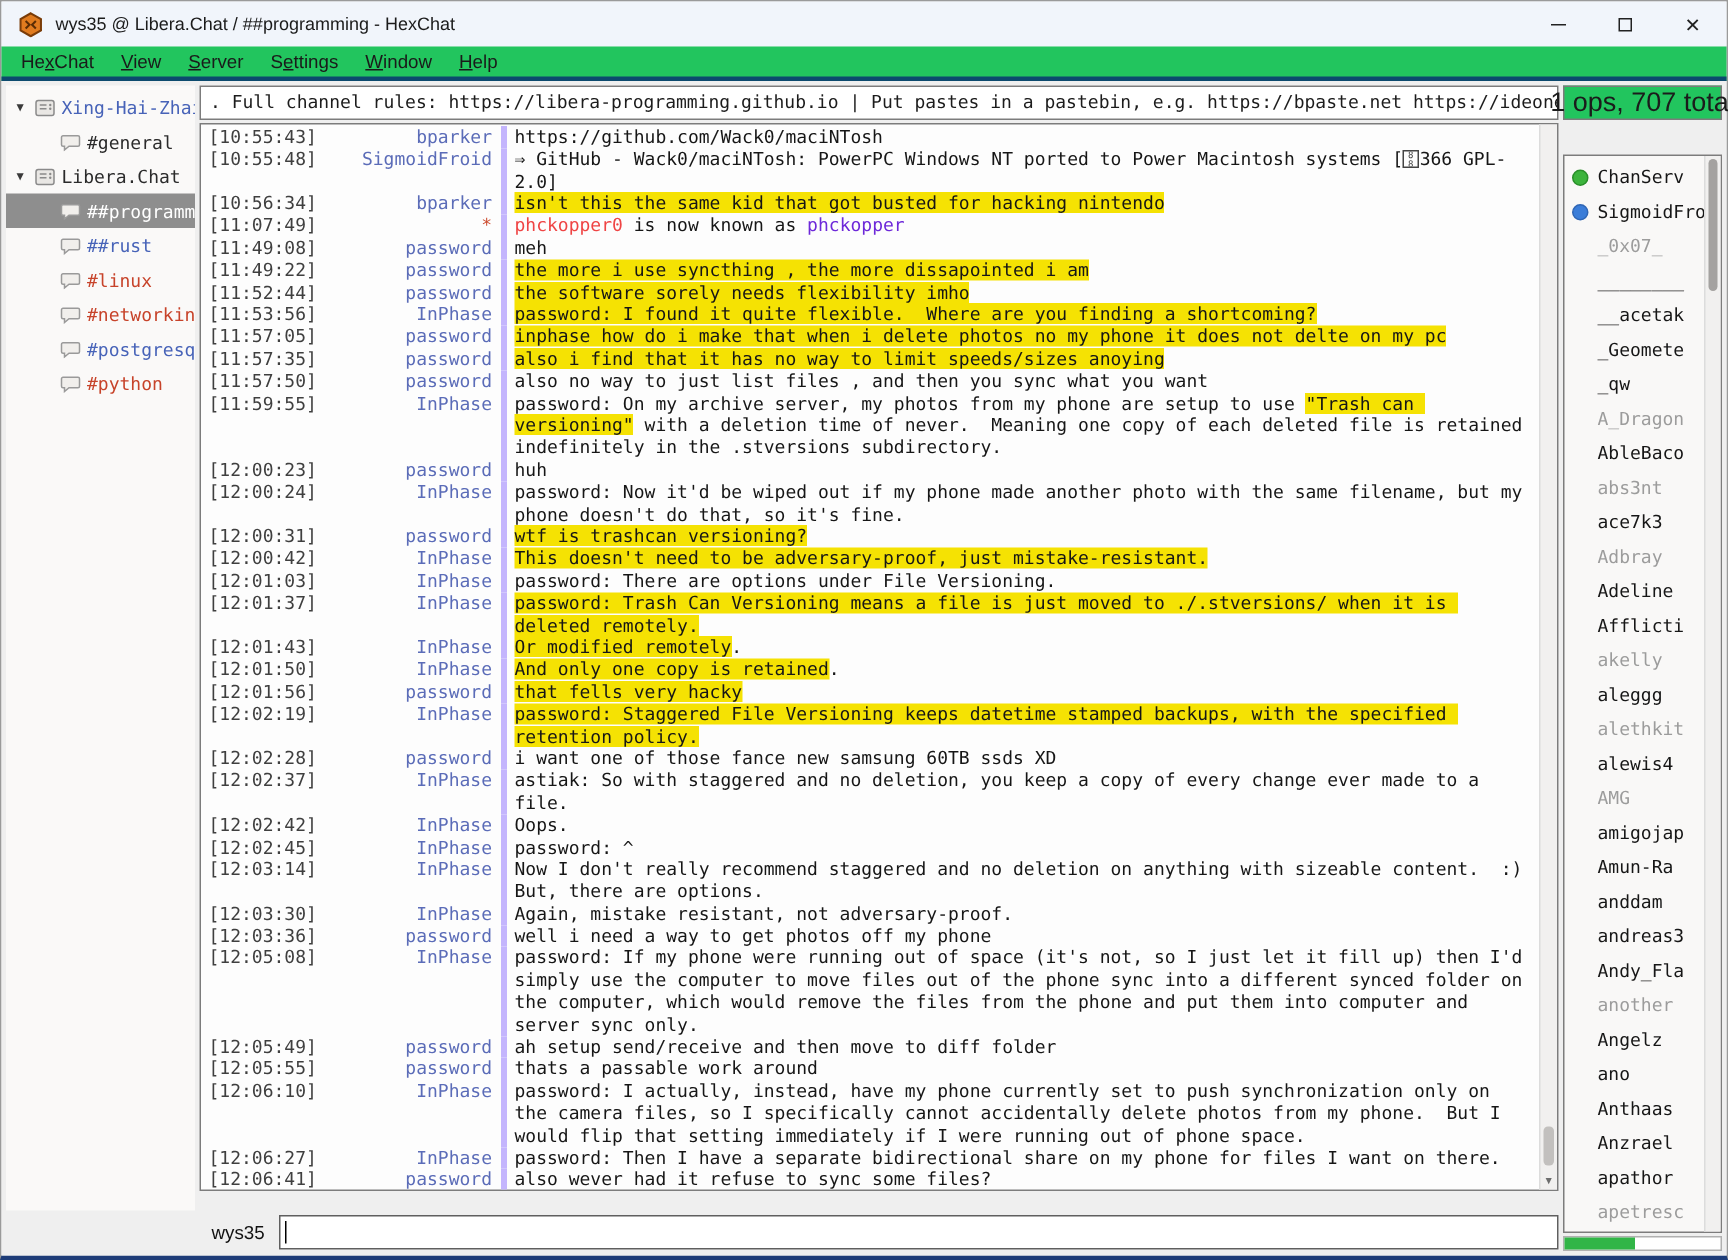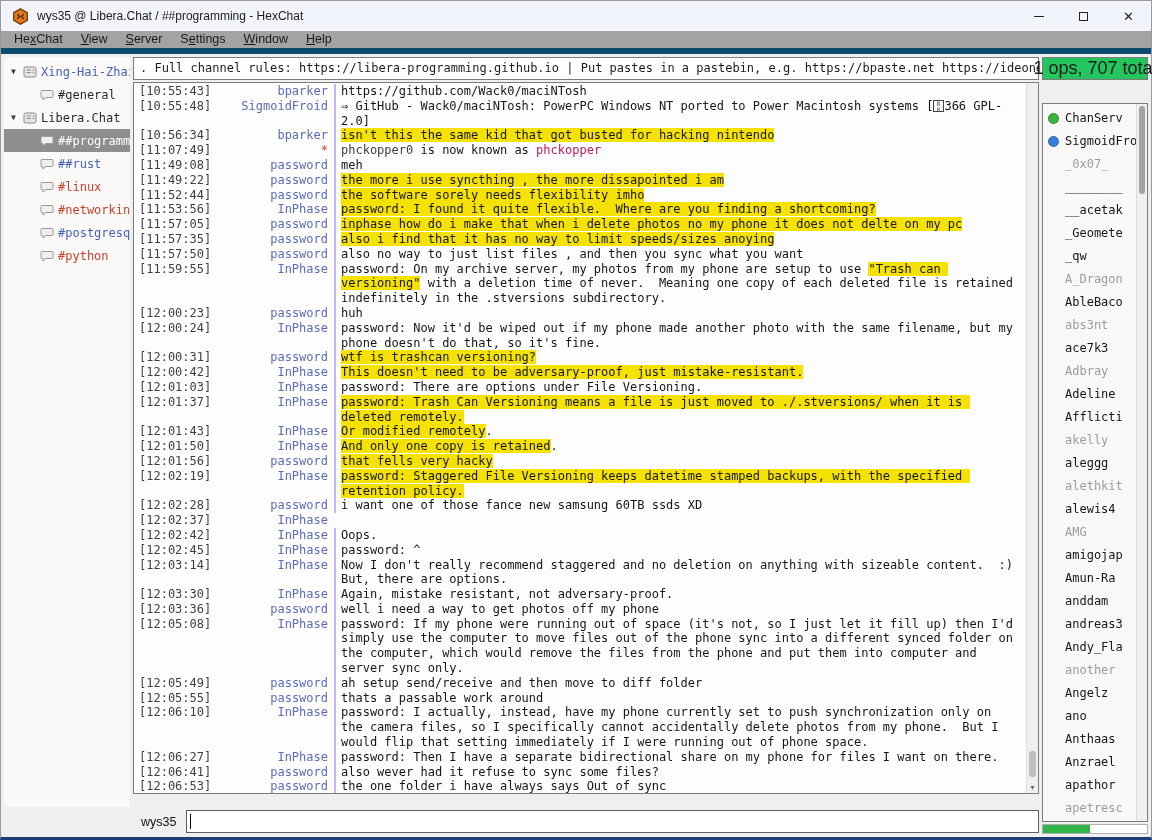--- a/index.html
+++ b/index.html
@@ -11,22 +11,22 @@
   .titlebar { height:30px; background:#f1f5fb; display:flex; align-items:center; flex:0 0 30px; }
   .titlebar .app-icon { width:17px; height:17px; margin:0 8px 0 11px; }
   .titlebar .title { font-size:12px; color:#1b1b1b; }
   .win-controls { margin-left:auto; display:flex; height:100%; }
   .win-btn { width:45px; height:100%; display:flex; align-items:center; justify-content:center; color:#222; }
   .glyph-min { width:10px; height:1px; background:#222; display:inline-block; }
   .glyph-max { width:9px; height:9px; border:1px solid #222; display:inline-block; }
   .glyph-close { font-size:13px; line-height:1; }
 
   
-  .menubar { height:23px; flex:0 0 23px; background:#a3a3a3; display:flex; align-items:flex-end;
-             padding-left:4px; border-bottom:6px solid #0c4a6e; }
+  .menubar { height:23px; flex:0 0 23px; background:#22c55e; display:flex; align-items:center;
+             padding-left:4px; border-bottom:3px solid #0c4a6e; }
   .menu-item { font-size:12.5px; color:#1a1a1a; padding:2px 9px; }
   .menu-item u { text-decoration:underline; }
 
   
   .content { flex:1; display:flex; padding:3px; gap:3px; background:#efefef; min-height:0; }
 
   
   .treepane { width:126px; flex:0 0 126px; background:#faf9f8; height:calc(100% - 27px);
               font-family:"DejaVu Sans Mono", monospace; font-size:12px; overflow:hidden; padding-top:3px; }
   .trow { height:23px; display:flex; align-items:center; white-space:nowrap; overflow:hidden; color:#2b2b2b; }
@@ -44,24 +44,24 @@
   .topicbar { height:23px; flex:0 0 23px; background:#fff; border:1px solid #7c7c7c;
               font-family:"DejaVu Sans Mono", monospace; font-size:12px; color:#1c1c1c;
               padding:3px 6px; white-space:nowrap; overflow:hidden; }
   .chatbox { flex:1; background:#fdfdfd; border:1px solid #7c7c7c; display:flex; min-height:0; }
   .messages { flex:1; overflow:hidden; padding-top:1px;
               font-family:"DejaVu Sans Mono", monospace; font-size:12px; line-height:14.8px; color:#161616; }
   .mrow { display:grid; grid-template-columns:74px 126px 1fr; }
   .mtime { color:#3f3f3f; padding-left:5px; white-space:nowrap; }
   .mnick { text-align:right; padding-right:6px; color:#5b6cb8; white-space:nowrap; overflow:hidden; }
   .mnick.event { color:#cc4b2e; }
-  .mtext { border-left:2px solid #c4b5fd; padding:0 6px 0 5px; white-space:pre-wrap; word-wrap:break-word; }
+  .mtext { border-left:4px solid #c4b5fd; padding:0 6px 0 5px; white-space:pre-wrap; word-wrap:break-word; }
   .seg-hl { background:#f5e203; }
-  .seg-blue { color:#be185d; }
-  .seg-dark { color:#404040; }
+  .seg-blue { color:#6d28d9; }
+  .seg-dark { color:#ef4444; }
   .tofu { display:inline-block; width:11px; height:12px; border:1px solid #444; vertical-align:-2px;
           font-size:6px; line-height:6px; text-align:center; color:#444; overflow:hidden; letter-spacing:1px; }
 
   
   .chat-scroll { width:12px; flex:0 0 12px; background:#f1f0ef; border-left:1px solid #dcdcdc; position:relative; }
   .chat-thumb { position:absolute; left:2px; right:2px; bottom:16px; height:26px; background:#c2c0be; border-radius:3px; }
   .chat-down { position:absolute; bottom:2px; left:0; right:0; text-align:center; font-size:7px; color:#6d6d6d; }
 
   
   .inputrow { height:25px; flex:0 0 25px; display:flex; align-items:center; margin-top:13px; }
@@ -305,20 +305,21 @@
               <span class="mtext"><span class="seg-hl">password: Staggered File Versioning keeps datetime stamped backups, with the specified retention policy.</span></span>
             </div>
             <div class="mrow">
               <span class="mtime">[12:02:28]</span>
               <span class="mnick">password</span>
               <span class="mtext"><span>i want one of those fance new samsung 60TB ssds XD</span></span>
             </div>
             <div class="mrow">
               <span class="mtime">[12:02:37]</span>
               <span class="mnick">InPhase</span>
+              <span class="mtext"><span>astiak: So with staggered and no deletion, you keep a copy of every change ever made to a file.</span></span>
             </div>
             <div class="mrow">
               <span class="mtime">[12:02:42]</span>
               <span class="mnick">InPhase</span>
               <span class="mtext"><span>Oops.</span></span>
             </div>
             <div class="mrow">
               <span class="mtime">[12:02:45]</span>
               <span class="mnick">InPhase</span>
               <span class="mtext"><span>password: ^</span></span>

